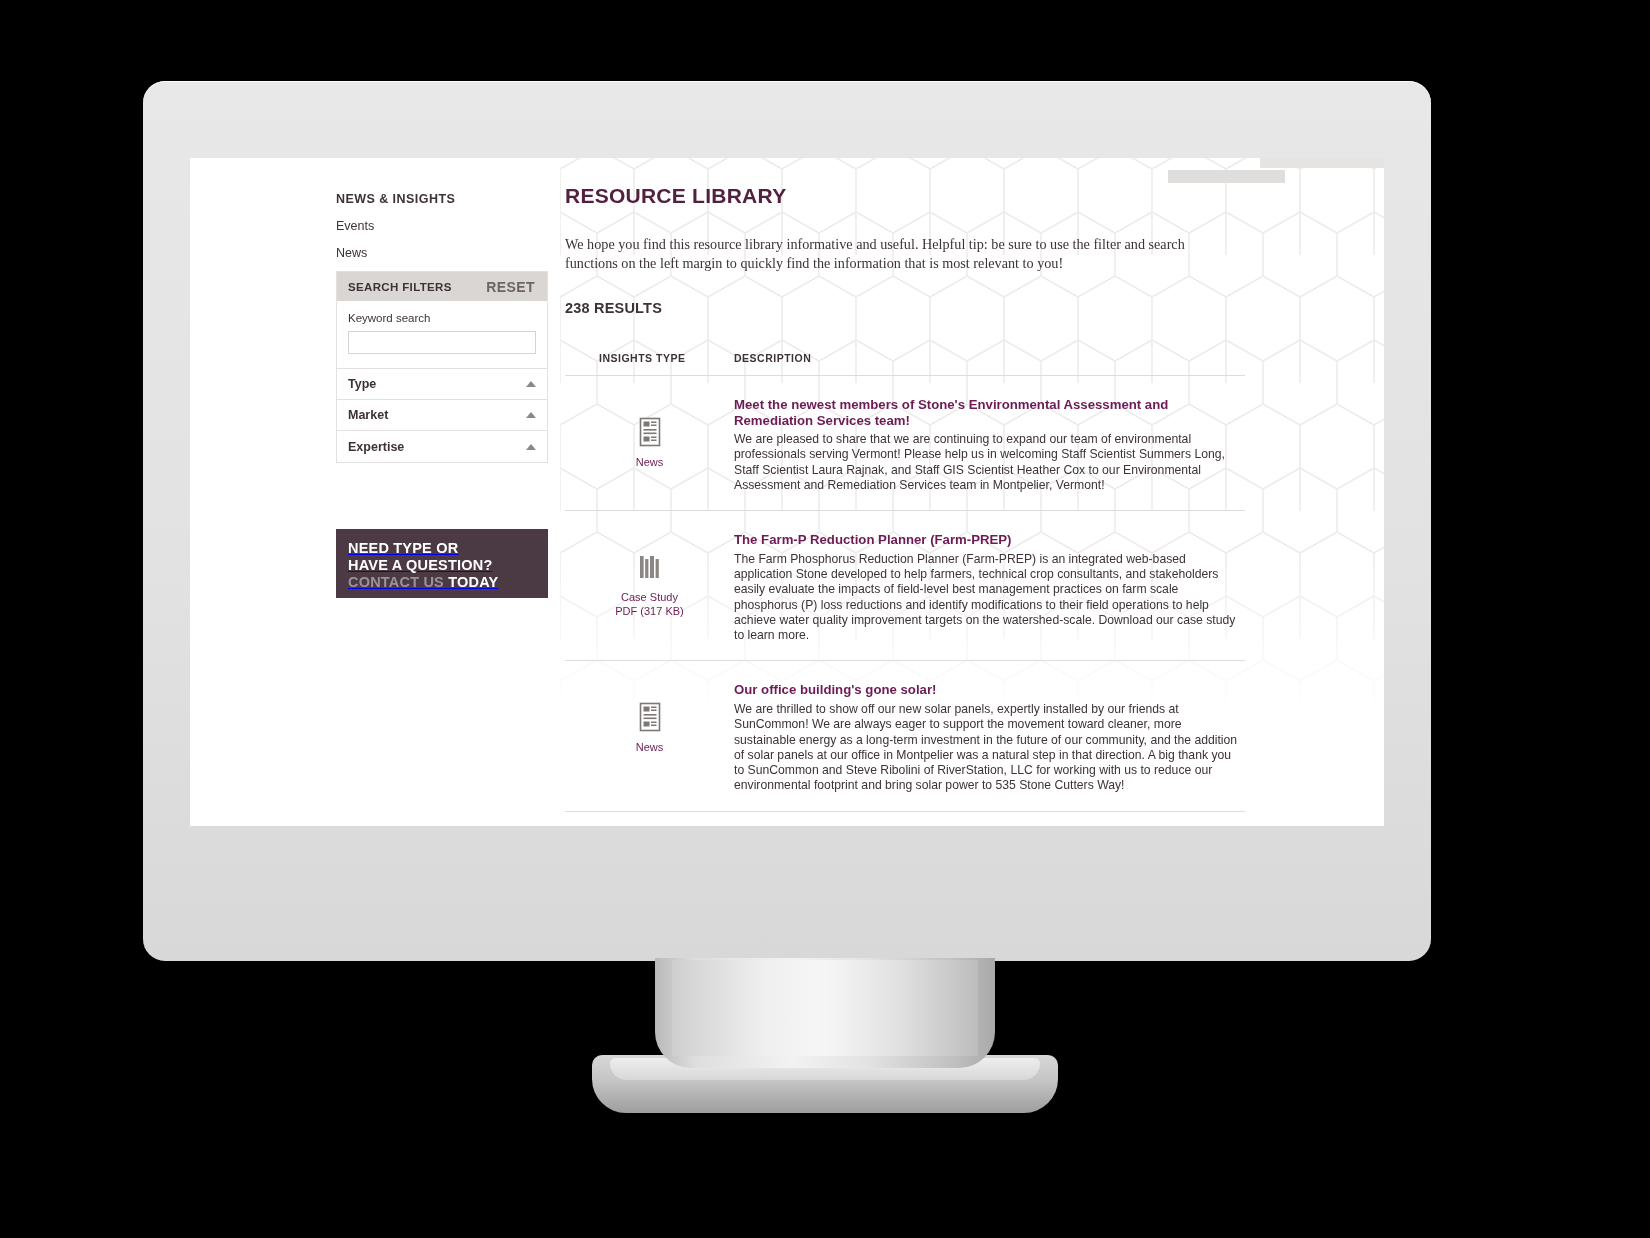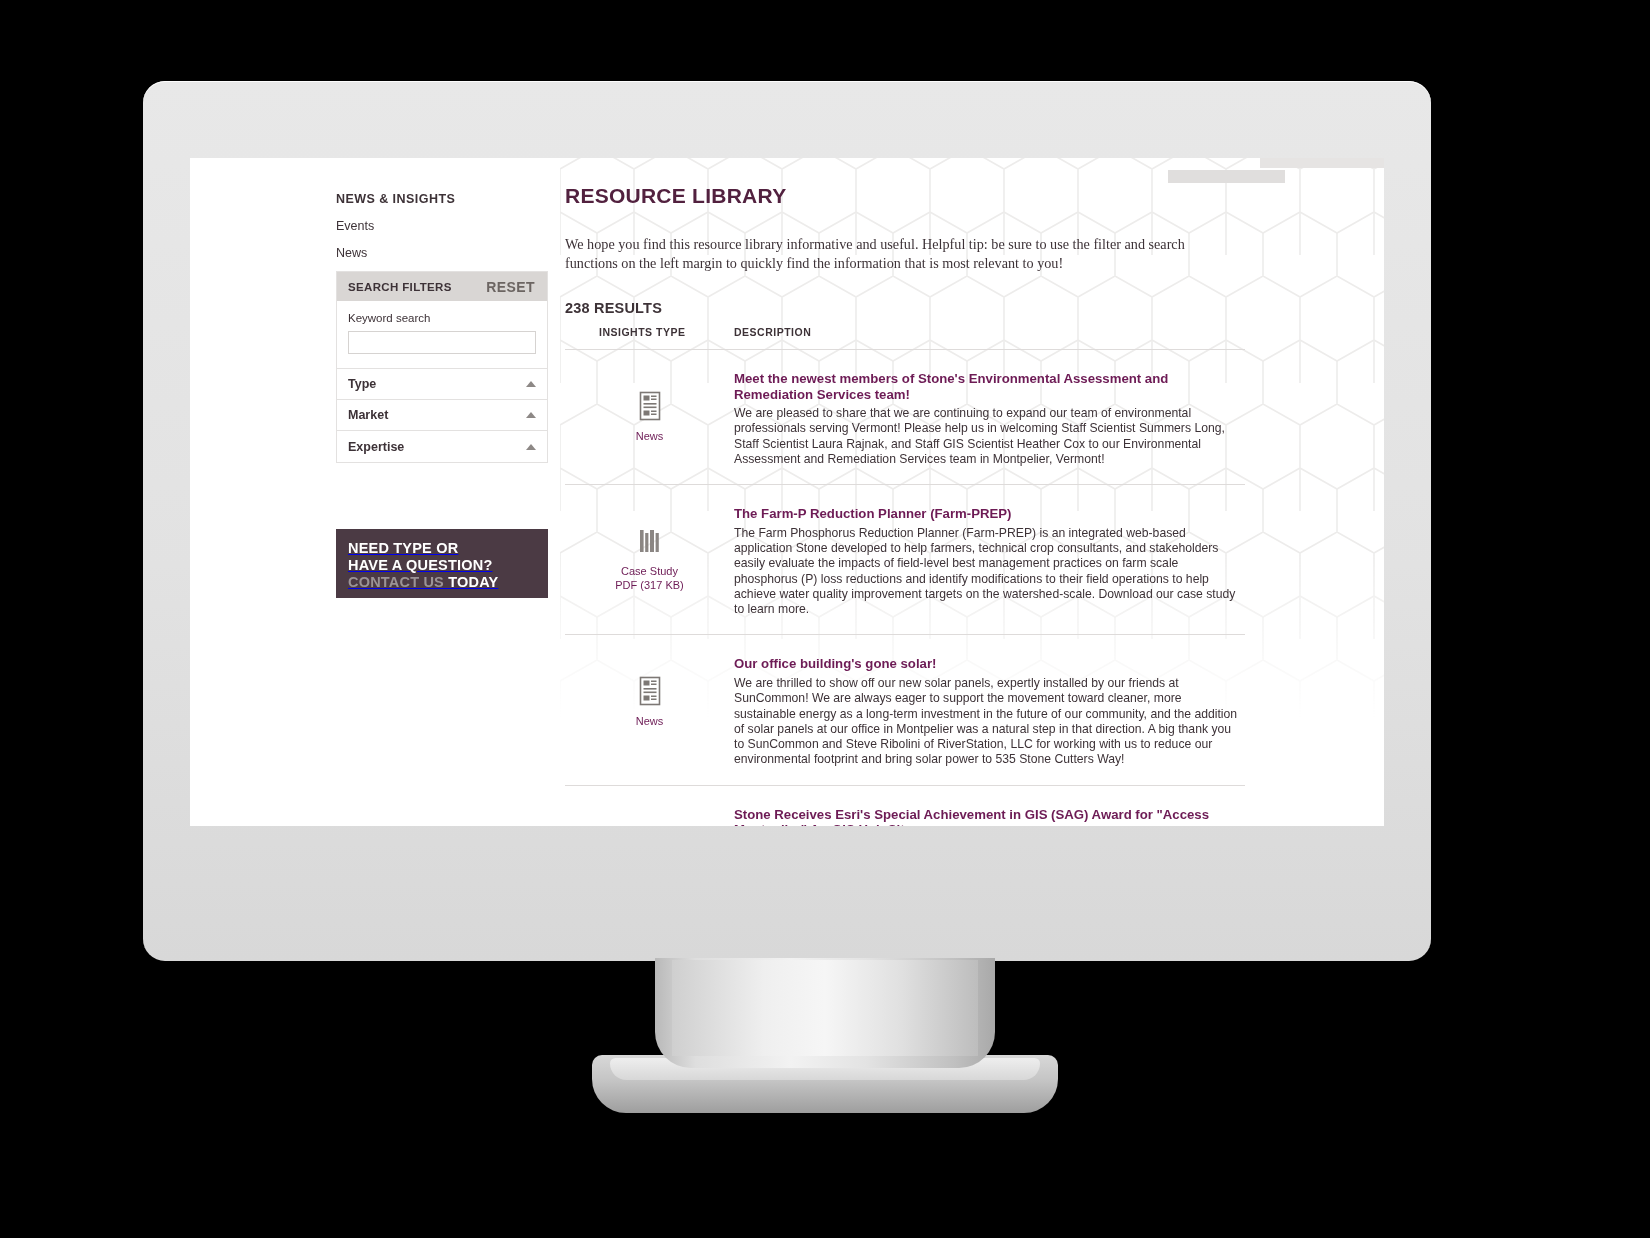--- a/index.html
+++ b/index.html
@@ -245,21 +245,21 @@
     line-height: 19px;
     color: #3d3237;
     width: 668px;
     margin: 0 0 27px 0;
   }
   .results-count {
     font-size: 14.5px;
     font-weight: bold;
     color: #3d3237;
     letter-spacing: .2px;
-    margin: 0 0 10px 0;
+    margin: 0 0 36px 0;
   }
 
   .table-head {
     display: flex;
     padding-left: 34px;
     padding-bottom: 11px;
     border-bottom: 1px solid #dedbda;
   }
   .th {
     font-size: 10.5px;

